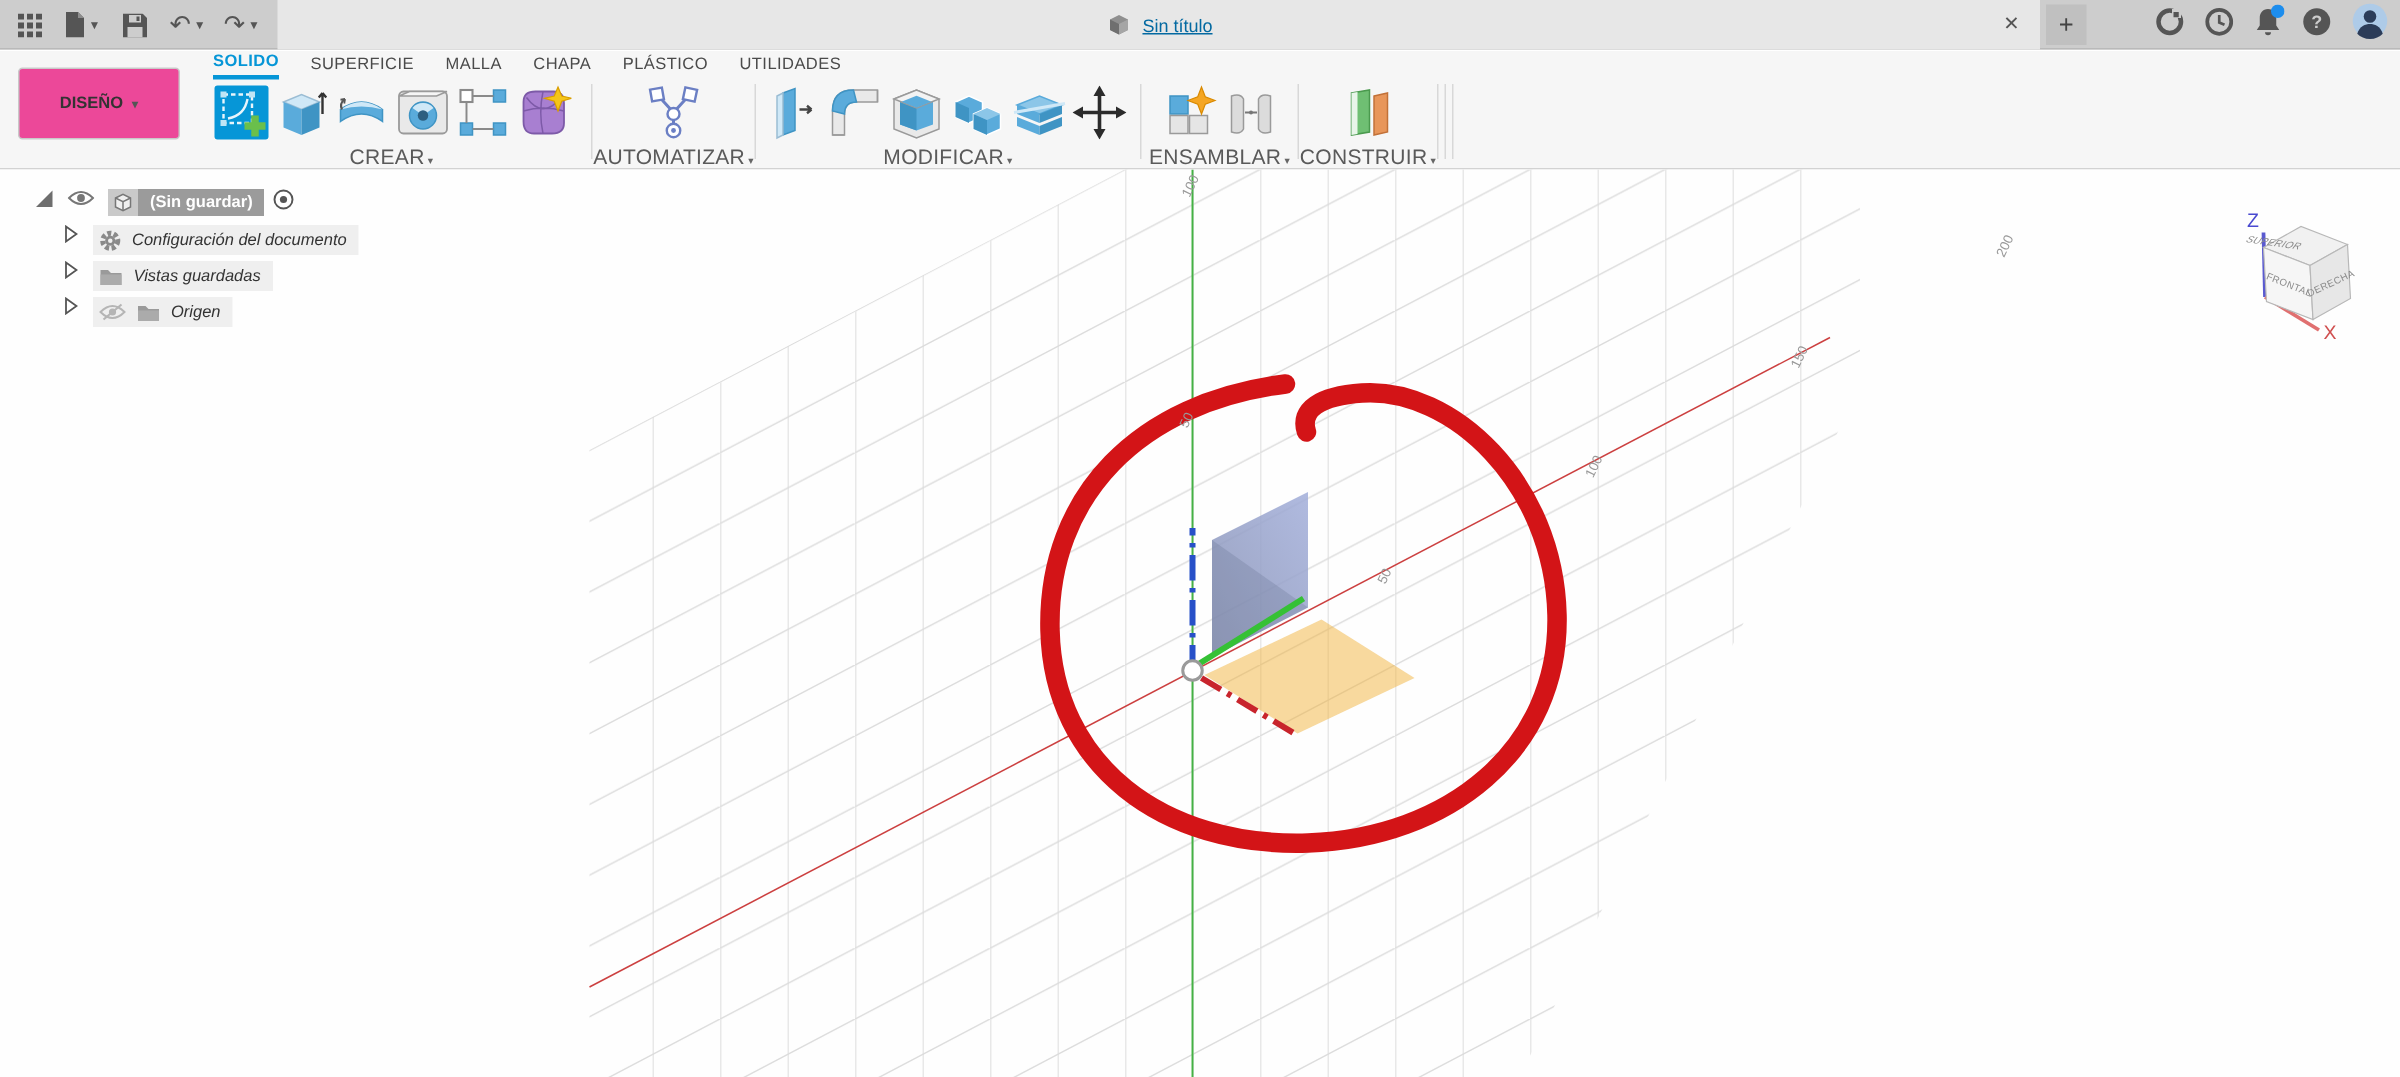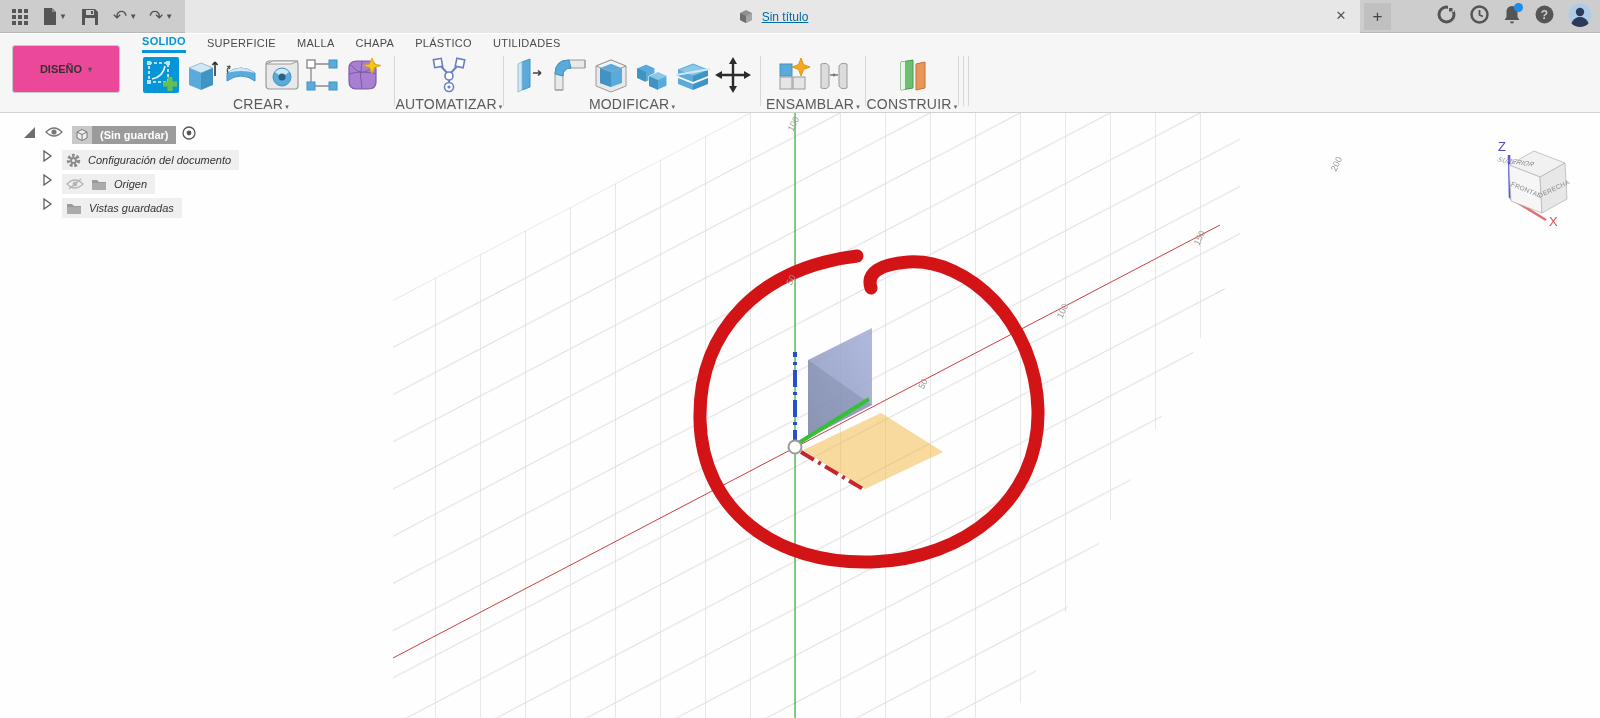--- a/index.html
+++ b/index.html
@@ -396,39 +396,39 @@
           </svg>
         <span class="nav-lbl">Configuración del documento</span>
       </span>
     </div>
 
     <div class="nav-row" style="padding-left:38px">
       <svg width="9" height="12" viewBox="0 0 9 12">
           <polygon points="1,1 8,6 1,11" fill="#fff" stroke="#555" stroke-width="1.2"></polygon>
         </svg>
       <span class="strip" style="margin-left:10px">
+        <svg width="16" height="13" viewBox="0 0 16 13">
+            <path d="M1 2 L6 2 L8 4 L15 4 L15 12 L1 12 Z" fill="#9a9a9a"></path>
+            <path d="M1 5 L15 5 L15 12 L1 12 Z" fill="#ababab"></path>
+          </svg>
+        <span class="nav-lbl">Vistas guardadas</span>
+      </span>
+    </div>
+
+    <div class="nav-row" style="padding-left:38px">
+      <svg width="9" height="12" viewBox="0 0 9 12">
+          <polygon points="1,1 8,6 1,11" fill="#fff" stroke="#555" stroke-width="1.2"></polygon>
+        </svg>
+      <span class="strip" style="margin-left:10px">
         <svg width="18" height="12" viewBox="0 0 18 12">
             <path d="M1 6 Q9 -2 17 6 Q9 14 1 6 Z" fill="none" stroke="#b5b5b5" stroke-width="1.3"></path>
             <circle cx="9" cy="6" r="2.4" fill="#b5b5b5"></circle>
             <line x1="3" y1="11" x2="15" y2="1" stroke="#b5b5b5" stroke-width="1.4"></line>
           </svg>
         <svg width="16" height="13" viewBox="0 0 16 13">
             <path d="M1 2 L6 2 L8 4 L15 4 L15 12 L1 12 Z" fill="#9a9a9a"></path>
             <path d="M1 5 L15 5 L15 12 L1 12 Z" fill="#ababab"></path>
           </svg>
         <span class="nav-lbl">Origen</span>
       </span>
     </div>
-
-    <div class="nav-row" style="padding-left:38px">
-      <svg width="9" height="12" viewBox="0 0 9 12">
-          <polygon points="1,1 8,6 1,11" fill="#fff" stroke="#555" stroke-width="1.2"></polygon>
-        </svg>
-      <span class="strip" style="margin-left:10px">
-        <svg width="16" height="13" viewBox="0 0 16 13">
-            <path d="M1 2 L6 2 L8 4 L15 4 L15 12 L1 12 Z" fill="#9a9a9a"></path>
-            <path d="M1 5 L15 5 L15 12 L1 12 Z" fill="#ababab"></path>
-          </svg>
-        <span class="nav-lbl">Vistas guardadas</span>
-      </span>
-    </div>
   </div>
 </div>
 
 </body></html>

